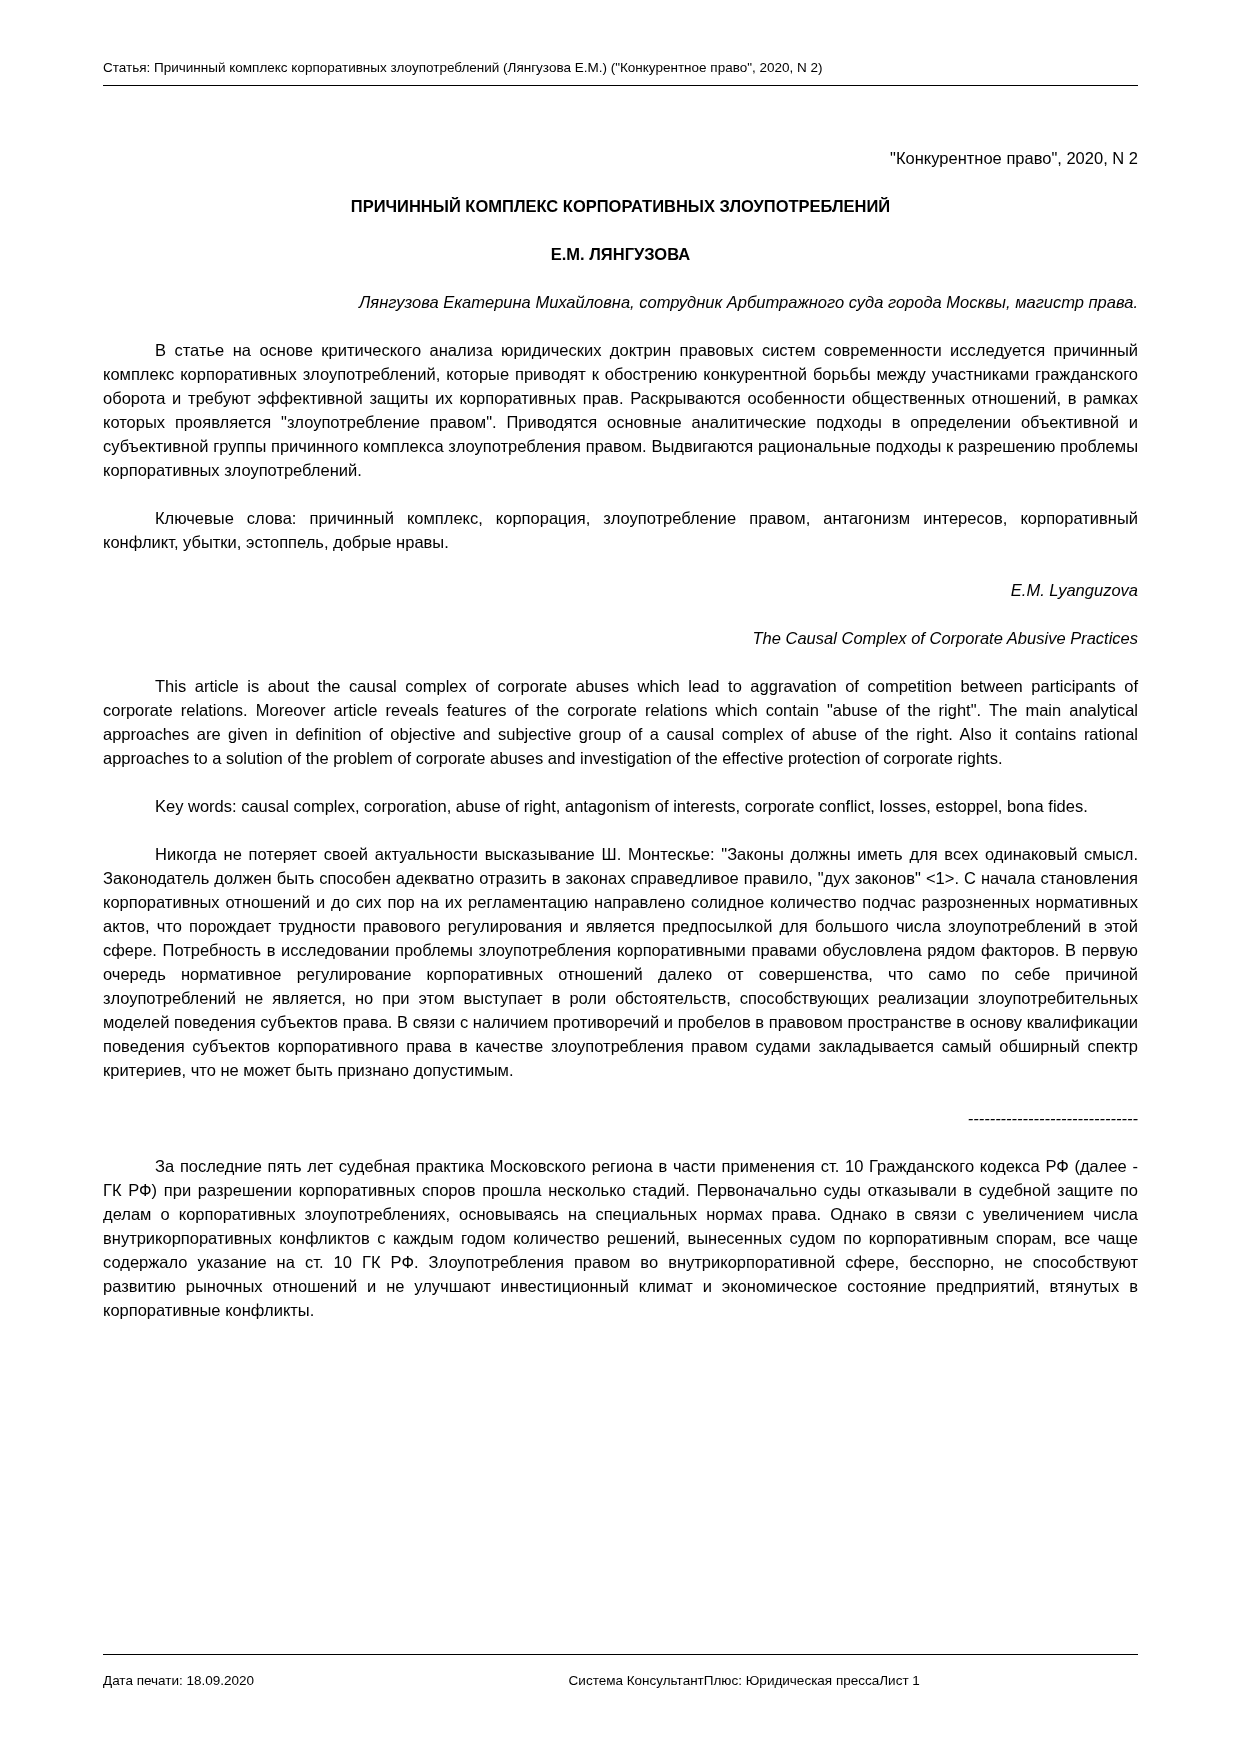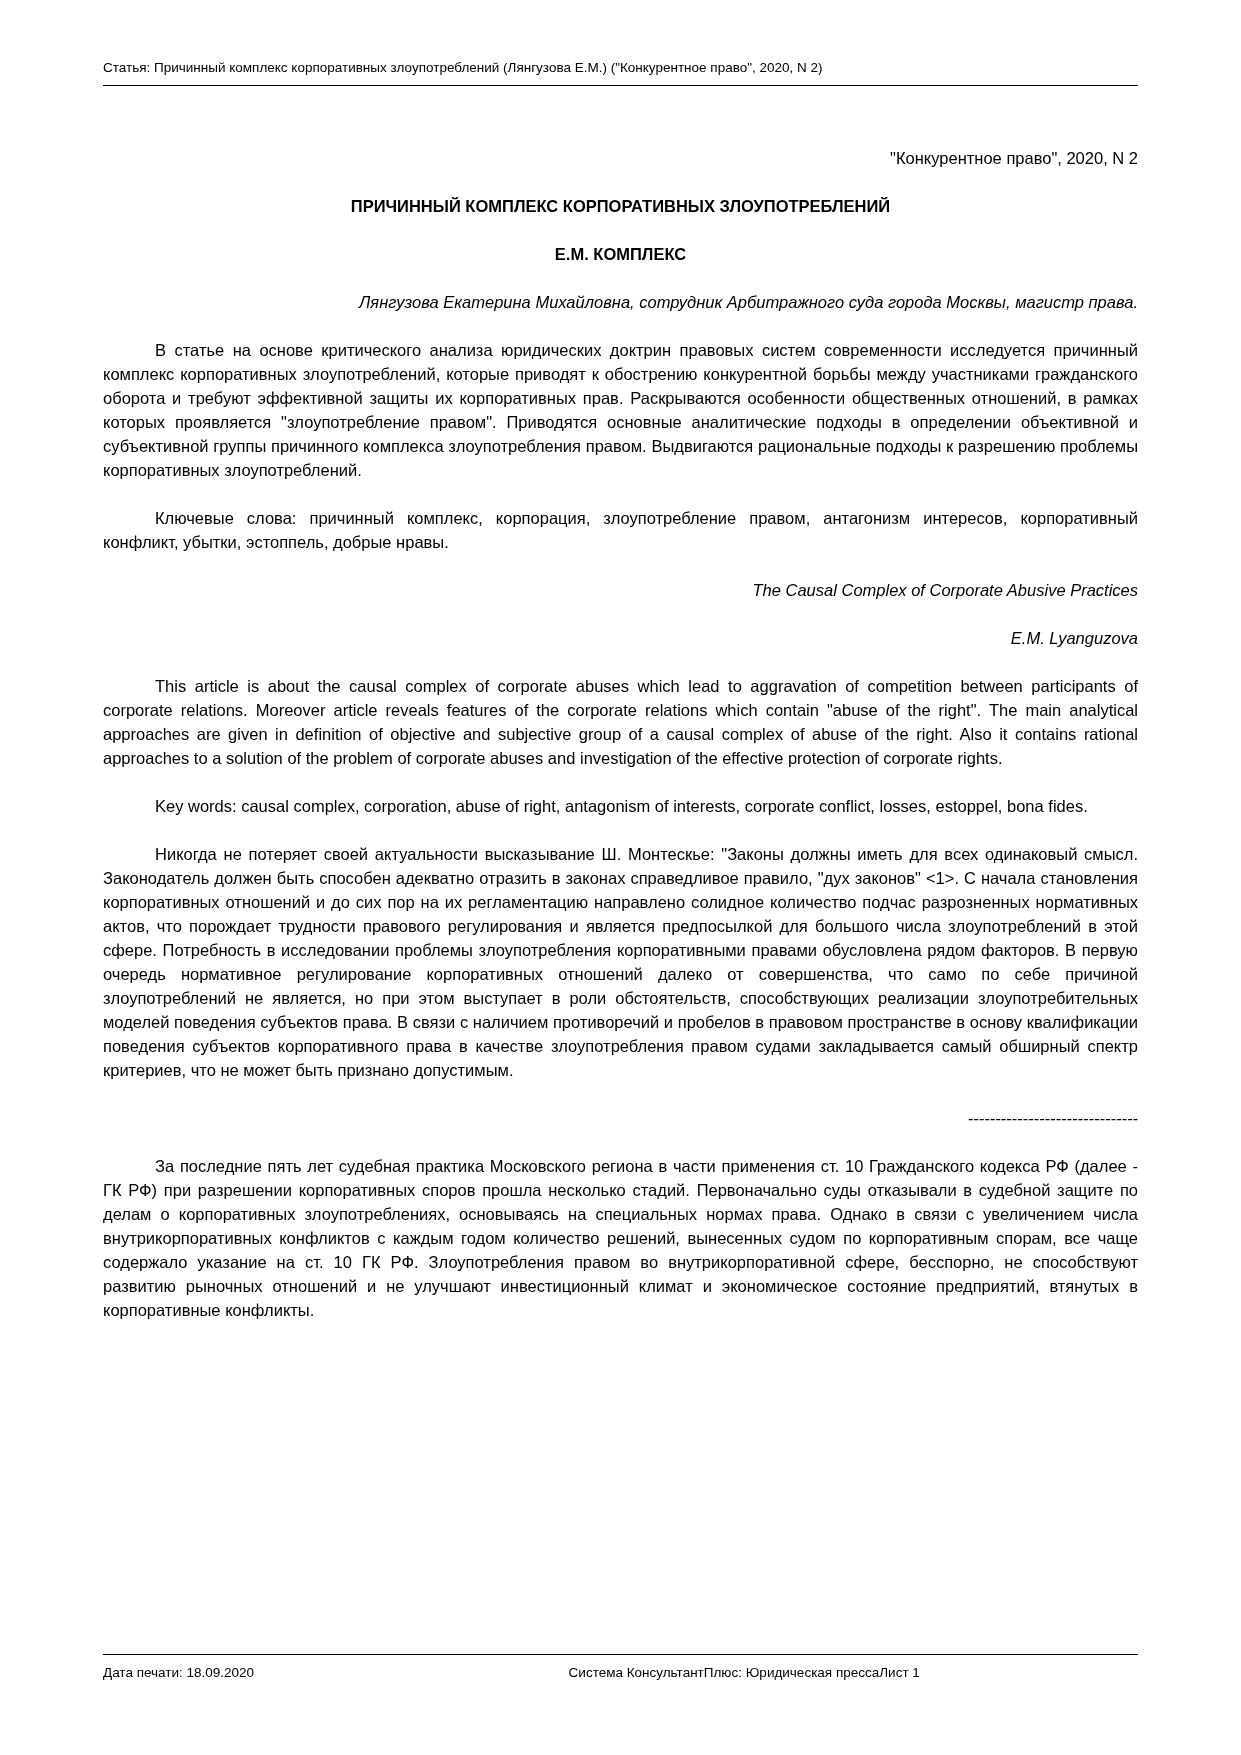--- a/index.html
+++ b/index.html
@@ -45,21 +45,21 @@
   .p-right  { text-align: right; }
   .p-center { text-align: center; font-weight: bold; }
   .p-just   { text-align: justify; text-indent: 52px; }
   .p-left   { text-align: right; text-indent: 52px; font-style: italic; }
   .page-footer {
     position: absolute;
     top: 1654px;
     left: 103px;
     right: 103px;
     border-top: 1px solid #000000;
-    padding-top: 10px;
+    padding-top: 18px;
     font-size: 13.5px;
     line-height: 16px;
     display: flex;
     align-items: baseline;
   }
   .footer-left   { flex: 1; text-align: left; }
   .footer-center { flex: 2; text-align: right; }
   .footer-right  { flex: 1; text-align: left; }
 </style>
 </head>
@@ -69,31 +69,31 @@
 
   <div class="page-header">
     <span>Статья: Причинный комплекс корпоративных злоупотреблений (Лянгузова Е.М.) ("Конкурентное право", 2020, N 2)</span>
   </div>
 
   <div class="doc-body">
     <p class="p-right p-first">"Конкурентное право", 2020, N 2</p>
 
     <p class="p-center">ПРИЧИННЫЙ КОМПЛЕКС КОРПОРАТИВНЫХ ЗЛОУПОТРЕБЛЕНИЙ</p>
 
-    <p class="p-center">Е.М. КОМПЛЕКС</p>
+    <p class="p-center">Е.М. ЛЯНГУЗОВА</p>
 
     <p class="p-left">Лянгузова Екатерина Михайловна, сотрудник Арбитражного суда города Москвы, магистр права.</p>
 
     <p class="p-just">В статье на основе критического анализа юридических доктрин правовых систем современности исследуется причинный комплекс корпоративных злоупотреблений, которые приводят к обострению конкурентной борьбы между участниками гражданского оборота и требуют эффективной защиты их корпоративных прав. Раскрываются особенности общественных отношений, в рамках которых проявляется "злоупотребление правом". Приводятся основные аналитические подходы в определении объективной и субъективной группы причинного комплекса злоупотребления правом. Выдвигаются рациональные подходы к разрешению проблемы корпоративных злоупотреблений.</p>
 
     <p class="p-just">Ключевые слова: причинный комплекс, корпорация, злоупотребление правом, антагонизм интересов, корпоративный конфликт, убытки, эстоппель, добрые нравы.</p>
 
+    <p class="p-left">E.M. Lyanguzova</p>
+
     <p class="p-left">The Causal Complex of Corporate Abusive Practices</p>
-
-    <p class="p-left">E.M. Lyanguzova</p>
 
 
     <p class="p-just">This article is about the causal complex of corporate abuses which lead to aggravation of competition between participants of corporate relations. Moreover article reveals features of the corporate relations which contain "abuse of the right". The main analytical approaches are given in definition of objective and subjective group of a causal complex of abuse of the right. Also it contains rational approaches to a solution of the problem of corporate abuses and investigation of the effective protection of corporate rights.</p>
 
     <p class="p-just">Key words: causal complex, corporation, abuse of right, antagonism of interests, corporate conflict, losses, estoppel, bona fides.</p>
 
     <p class="p-just">Никогда не потеряет своей актуальности высказывание Ш. Монтескье: "Законы должны иметь для всех одинаковый смысл. Законодатель должен быть способен адекватно отразить в законах справедливое правило, "дух законов" &lt;1&gt;. С начала становления корпоративных отношений и до сих пор на их регламентацию направлено солидное количество подчас разрозненных нормативных актов, что порождает трудности правового регулирования и является предпосылкой для большого числа злоупотреблений в этой сфере. Потребность в исследовании проблемы злоупотребления корпоративными правами обусловлена рядом факторов. В первую очередь нормативное регулирование корпоративных отношений далеко от совершенства, что само по себе причиной злоупотреблений не является, но при этом выступает в роли обстоятельств, способствующих реализации злоупотребительных моделей поведения субъектов права. В связи с наличием противоречий и пробелов в правовом пространстве в основу квалификации поведения субъектов корпоративного права в качестве злоупотребления правом судами закладывается самый обширный спектр критериев, что не может быть признано допустимым.</p>
 
     <p class="p-left">-------------------------------</p>
 

